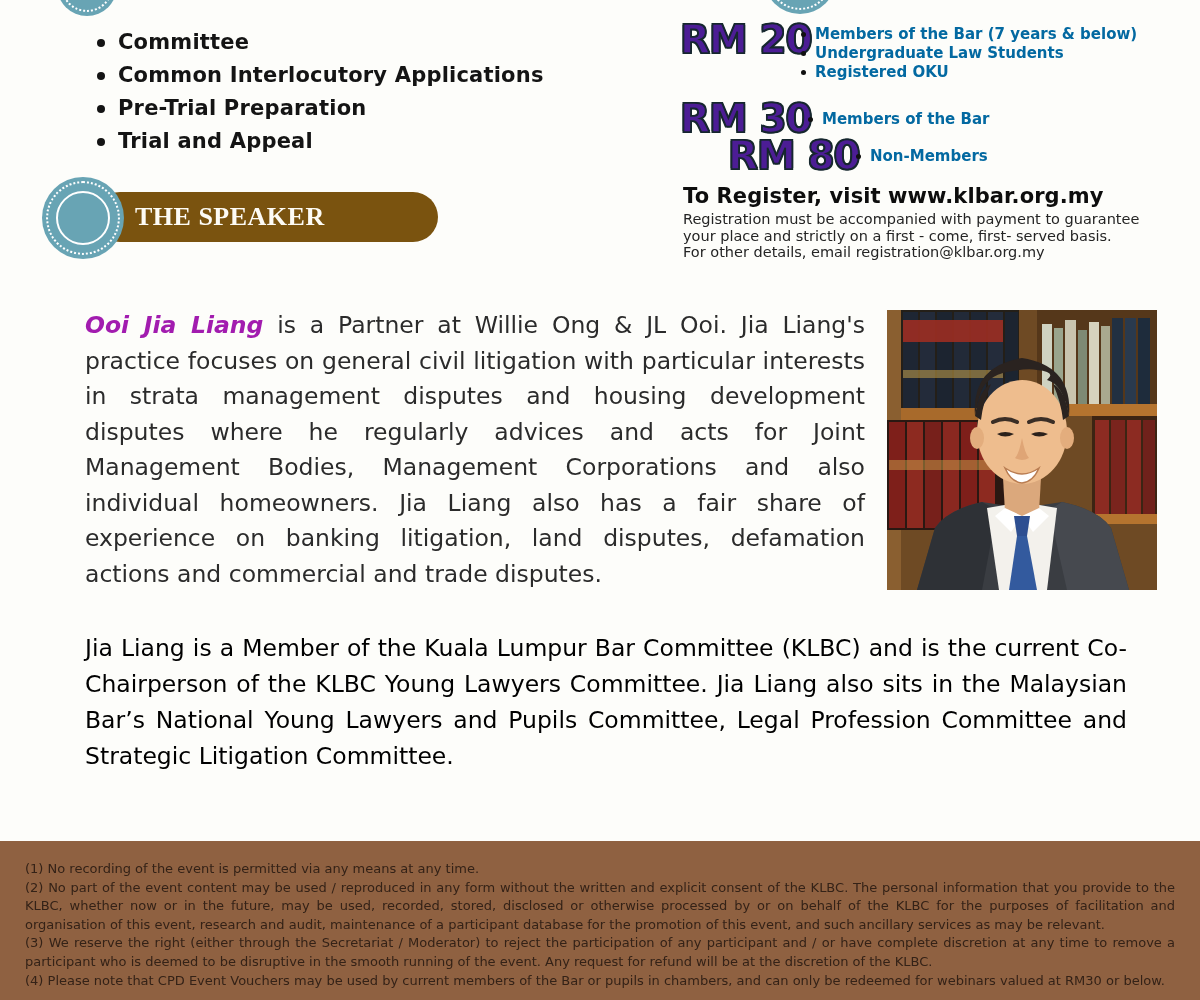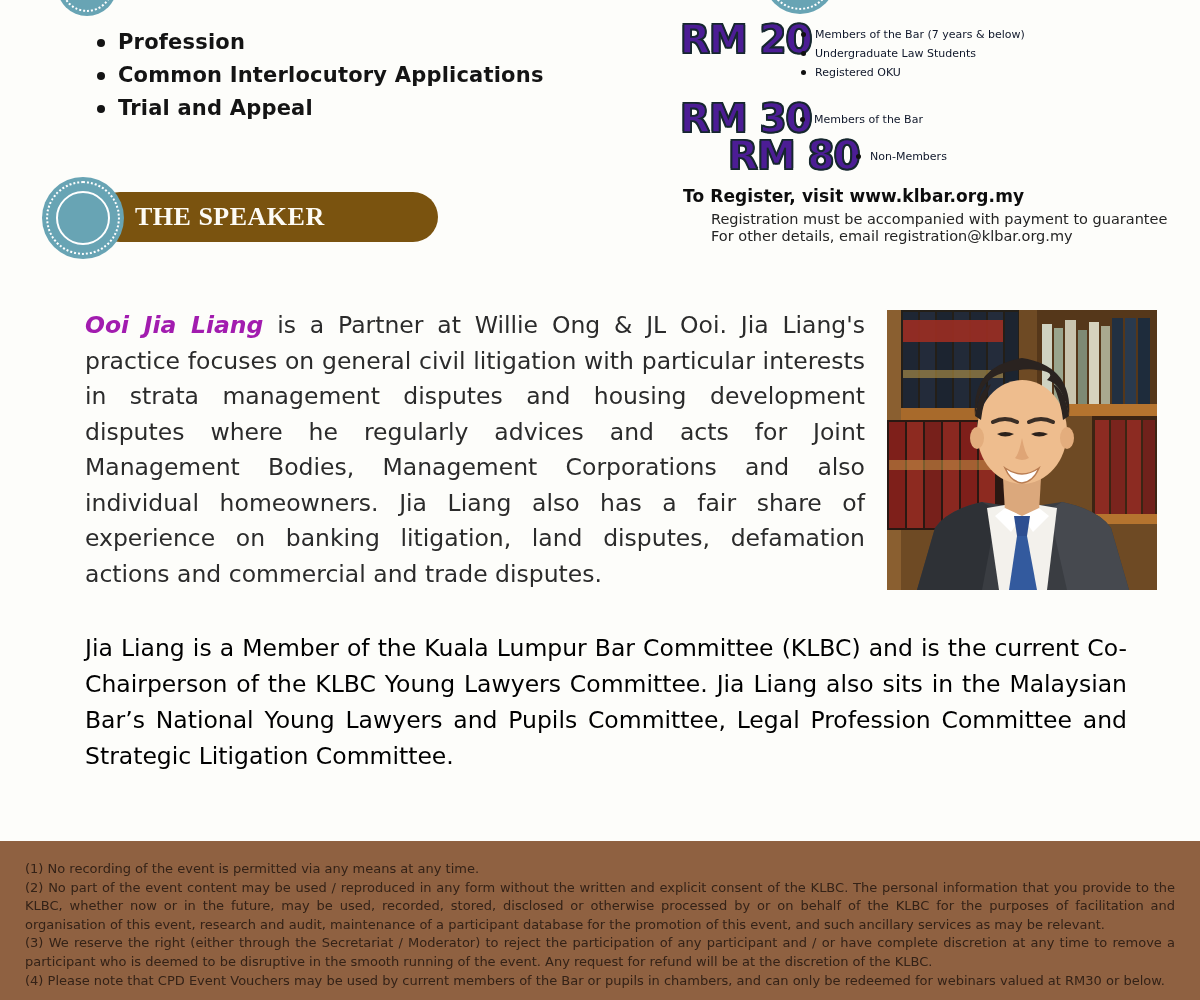--- a/index.html
+++ b/index.html
@@ -39,24 +39,24 @@
   .rm {
     font-size:39px; font-weight:800; letter-spacing:-1px;
     color:#4c1d95;
     -webkit-text-stroke:1.6px #16272e;
     text-shadow:1px 1px 0 #16272e, -1px 1px 0 #16272e, 1px -1px 0 #16272e, -1px -1px 0 #16272e;
     line-height:40px;
     font-family:"DejaVu Sans",sans-serif;
   }
   .fee-audience { position:absolute; list-style:none; }
   #fee-0 .fee-audience { left:135px; top:5px; }
-  #fee-1 .fee-audience { left:134px; top:11px; }
+  #fee-1 .fee-audience { left:142px; top:11px; }
   #fee-2 .fee-audience { left:142px; top:11px; }
   .fee-audience li {
-    position:relative; font-size:11px; font-weight:normal; color:#0f172a;
+    position:relative; font-size:15px; font-weight:bold; color:#0369a1;
     line-height:19px; white-space:nowrap;
   }
   .fee-audience li::before {
     content:""; position:absolute; left:-14px; top:7px;
     width:5px; height:5px; border-radius:50%; background:#101010;
   }
 
   
   #speaker-banner {
     position:absolute; left:95px; top:192px; width:343px; height:50px;
@@ -64,22 +64,22 @@
     display:flex; align-items:center; justify-content:flex-start;
   }
   #speaker-banner span {
     font-family:"Liberation Serif","DejaVu Serif",serif;
     font-weight:bold; font-size:26px; color:#fdfbf5; letter-spacing:0.5px;
     padding-left:40px;
   }
 
   
   #register { position:absolute; left:683px; top:183px; width:500px; }
-  #register h2 { font-size:17px; font-weight:bold; color:#0d0d0d; line-height:26px; letter-spacing:0.1px; }
-  #register p  { font-size:14.5px; color:#242424; line-height:15.5px; margin-top:1px;margin-left:28px; }
+  #register h2 { font-size:21px; font-weight:bold; color:#0d0d0d; line-height:26px; letter-spacing:0.1px; }
+  #register p  { font-size:14.5px; color:#242424; line-height:15.5px; margin-top:1px; }
   #register p:first-of-type { margin-top:3px; }
 
   
   #bio-para1 {
     position:absolute; left:85px; top:308px; width:780px;
     font-size:23.5px; line-height:35.5px; color:#2b2b2b;
     text-align:justify;
   }
   #bio-para1 .name { font-weight:bold; font-style:italic; color:#a21caf; }
   #bio-para2 {
@@ -106,22 +106,23 @@
     text-align:justify;
   }
 </style>
 </head>
 <body>
 
 <div class="badge" id="badge-top-left"></div>
 <div class="badge" id="badge-top-right"></div>
 
 <ul id="topics">
-  <li>Profession</li>
+  <li>Committee</li>
   <li>Common Interlocutory Applications</li>
+  <li>Pre-Trial Preparation</li>
   <li>Trial and Appeal</li>
 </ul>
 
 <div class="fee-row" id="fee-0">
   <div class="rm">RM 20</div>
   <ul class="fee-audience">
     <li>Members of the Bar (7 years &amp; below)</li>
     <li>Undergraduate Law Students</li>
     <li>Registered OKU</li>
   </ul>
@@ -140,20 +141,21 @@
 </div>
 
 <div class="badge big" id="badge-speaker"></div>
 <div id="speaker-banner">
   <span>THE SPEAKER</span>
 </div>
 
 <div id="register">
   <h2>To Register, visit www.klbar.org.my</h2>
   <p>Registration must be accompanied with payment to guarantee</p>
+  <p>your place and strictly on a first - come, first- served basis.</p>
   <p>For other details, email registration@klbar.org.my</p>
 </div>
 
 <p id="bio-para1"><span class="name">Ooi Jia Liang</span><span> is a Partner at Willie Ong &amp; JL Ooi. Jia Liang's practice focuses on general civil litigation with particular interests in strata management disputes and housing development disputes where he regularly advices and acts for Joint Management Bodies, Management Corporations and also individual homeowners. Jia Liang also has a fair share of experience on banking litigation, land disputes, defamation actions and commercial and trade disputes.</span></p>
 
 <div id="photo">
   <svg width="270" height="280" viewBox="0 0 270 280" xmlns="http://www.w3.org/2000/svg">
 
     <rect x="0" y="0" width="270" height="280" fill="#6e4a24"></rect>
     <rect x="0" y="0" width="14" height="280" fill="#8a5f30"></rect>

